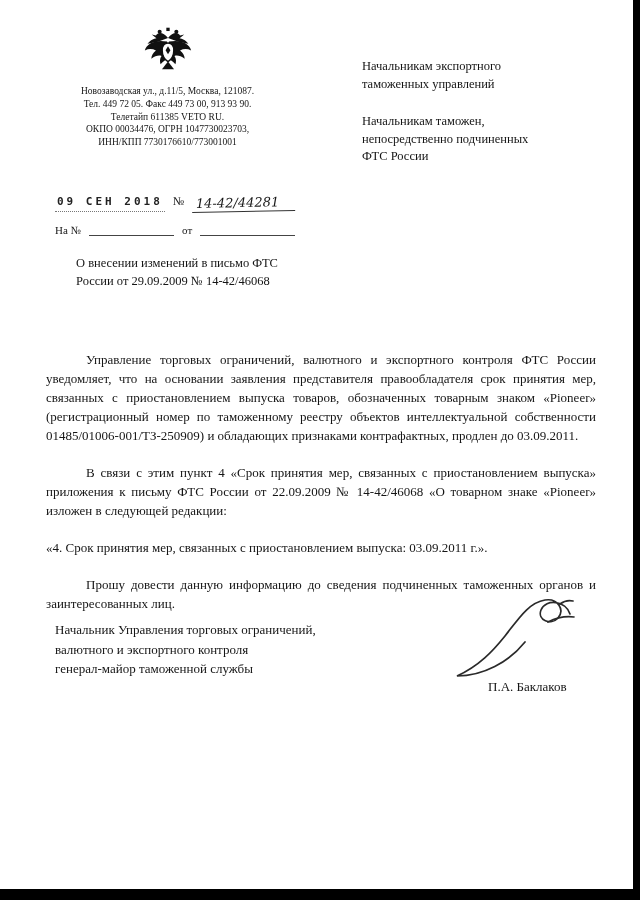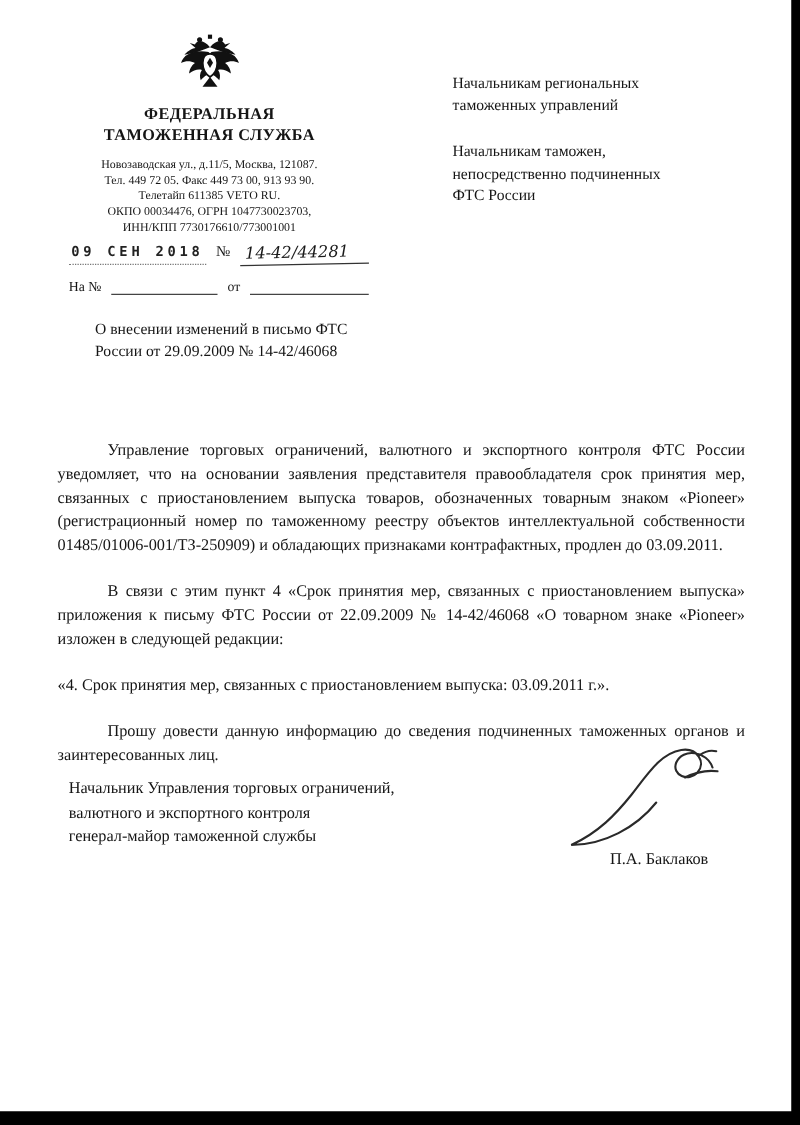--- a/index.html
+++ b/index.html
@@ -128,22 +128,20 @@
           <path d="M27 11 C22 4.5 16 4.5 14 8.5 l-4.5 -1.2 5 4.2 c-6 1 -9.5 5.8 -9.5 5.8 l11 -2.2 z"></path>
           <path d="M27 11 C32 4.5 38 4.5 40 8.5 l4.5 -1.2 -5 4.2 c6 1 9.5 5.8 9.5 5.8 l-11 -2.2 z"></path>
           <path d="M26 15 C14 12.5 4 16.5 2 24.5 c4 -2 8 -2 12 0 c-3 2 -5 6 -5 9 c4 -3 8 -4 11 -3 c-2 3 -2 6 -1 9 c3 -4 7 -6 9 -6 z"></path>
           <path d="M28 15 C40 12.5 50 16.5 52 24.5 c-4 -2 -8 -2 -12 0 c3 2 5 6 5 9 c-4 -3 -8 -4 -11 -3 c2 3 2 6 1 9 c-3 -4 -7 -6 -9 -6 z"></path>
           <path d="M27 16.5 c-4.2 0 -6.3 3 -6.3 8 c0 6 3.1 10 6.3 12.2 c3.2 -2.2 6.3 -6.2 6.3 -12.2 c0 -5 -2.1 -8 -6.3 -8 z" fill="#fff" stroke="#111" stroke-width="1.6"></path>
           <path d="M27 20 l2.6 4.4 l-2.6 4.4 l-2.6 -4.4 z"></path>
           <path d="M27 36.5 l-6.5 8.5 h13 z"></path>
         </g>
       </svg>
     </span>
-    <div class="org-name">ФЕДЕРАЛЬНАЯ
-ТАМОЖЕННАЯ СЛУЖБА</div>
     <div class="org-address">Новозаводская ул., д.11/5, Москва, 121087.
 Тел. 449 72 05.  Факс 449 73 00,  913 93 90.
 Телетайп  611385 VETO RU.
 ОКПО 00034476,  ОГРН 1047730023703,
 ИНН/КПП 7730176610/773001001</div>
   </div>
 
   <div class="date-row">
     <span class="date-stamp">09 СЕН 2018</span>
     <span class="num-sign">№</span>
@@ -151,21 +149,21 @@
   </div>
 
   <div class="ref-row">
     <span>На №</span>
     <span class="blank w1"></span>
     <span>от</span>
     <span class="blank w2"></span>
   </div>
 
   <div class="addressees">
-    <div class="addressee">Начальникам региональных
+    <div class="addressee">Начальникам экспортного
 таможенных управлений</div>
     <div class="addressee">Начальникам таможен,
 непосредственно подчиненных
 ФТС России</div>
   </div>
 
   <div class="subject">О внесении изменений в письмо ФТС
 России от 29.09.2009 № 14-42/46068</div>
 
   <div class="body-text">

